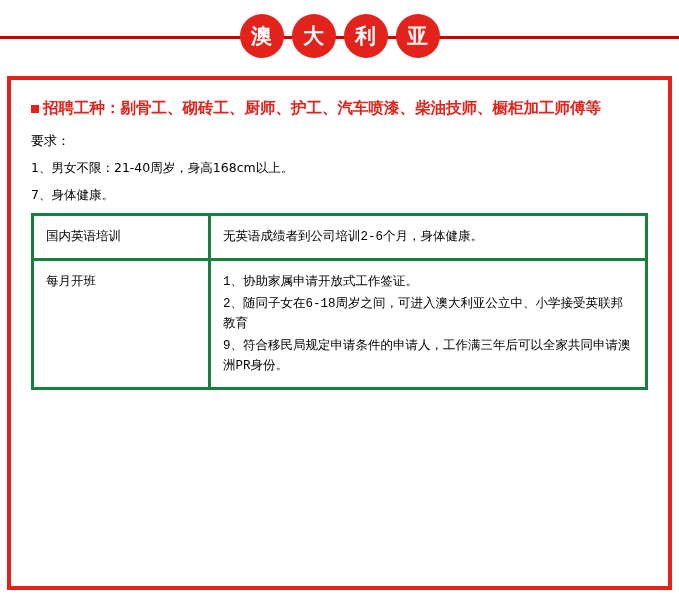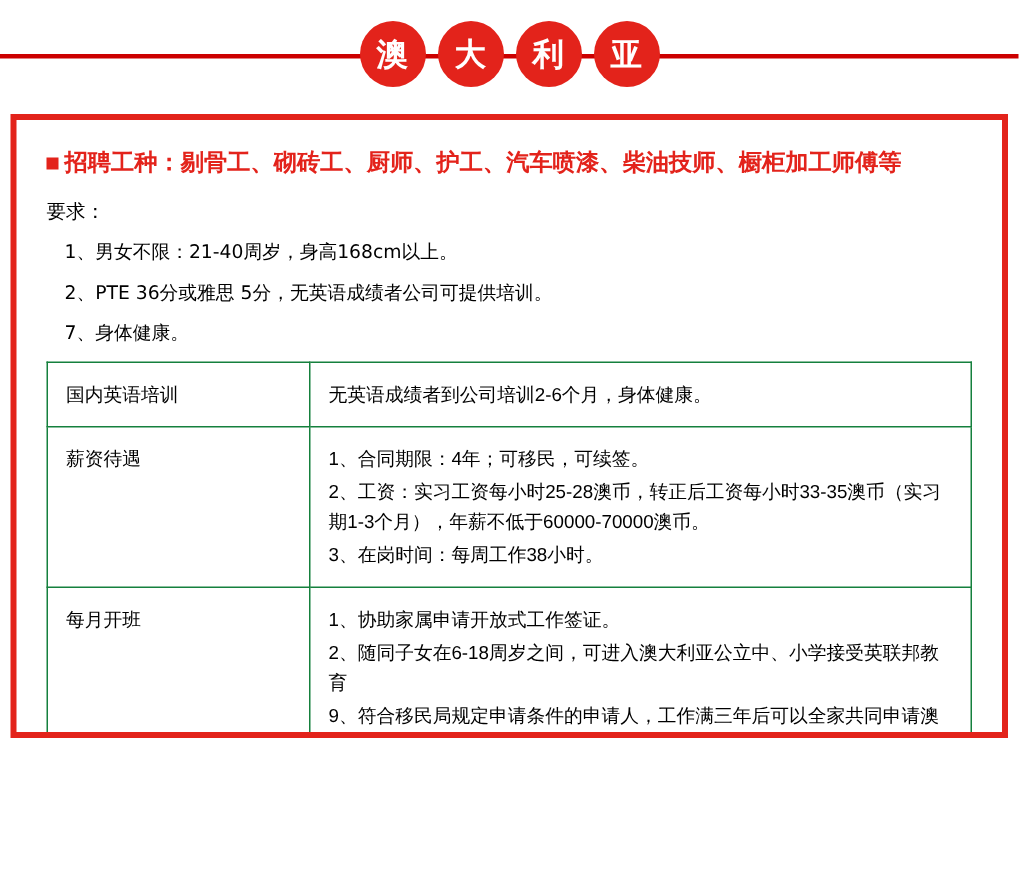--- a/index.html
+++ b/index.html
@@ -58,21 +58,21 @@
     line-height: 1;
     font-family: "DejaVu Sans", "Liberation Sans", sans-serif;
   }
 
   
   .frame {
     position: absolute;
     top: 76px;
     left: 7px;
     width: 665px;
-    height: 416px;
+    height: 514px;
     border: 4px solid #e3231b;
     box-sizing: border-box;
     background: #ffffff;
     overflow: hidden;
   }
   .frame-inner {
     padding: 18px 20px 0 20px;
   }
 
   .headline {
@@ -93,38 +93,38 @@
   }
 
   .req-title {
     font-size: 13px;
     margin: 0 0 9px 0;
     font-family: Liberation Mono, monospace;
   }
   .req-item {
     font-size: 12.5px;
     line-height: 1.45;
-    margin: 0 0 9px 12px;
+    margin: 0 0 9px 0;
     font-family: "DejaVu Sans", "Liberation Sans", sans-serif;
   }
 
   
   table.info {
     width: 100%;
     border-collapse: collapse;
     margin-top: 4px;
     table-layout: fixed;
   }
   table.info td {
-    border: 1px solid #15803d;
+    border: 3px solid #15803d;
     vertical-align: top;
     padding: 11px 10px 11px 12px;
     font-size: 12.5px;
     line-height: 1.6;
-    font-family: Liberation Sans, sans-serif;
+    font-family: Liberation Mono, monospace;
   }
   td.label {
     width: 152px;
   }
   td.value p {
     margin: 0;
   }
   td.value p + p {
     margin-top: 2px;
   }
@@ -148,37 +148,28 @@
     </div>
   </div>
 
   <div class="frame">
     <div class="frame-inner">
 
       <div class="headline"><span class="bullet"></span><span>招聘工种：剔骨工、砌砖工、厨师、护工、汽车喷漆、柴油技师、橱柜加工师傅等</span></div>
 
       <p class="req-title">要求：</p>
       <p class="req-item">1、男女不限：21-40周岁，身高168cm以上。</p>
-      <p class="req-item">2、PTE 36分或雅思 5分，无英语成绩者公司可提供培训。</p>
       <p class="req-item">7、身体健康。</p>
 
       <table class="info">
         <tbody>
           <tr>
             <td class="label">国内英语培训</td>
             <td class="value">
               <p>无英语成绩者到公司培训2-6个月，身体健康。</p>
-            </td>
-          </tr>
-          <tr class="row-tall">
-            <td class="label">薪资待遇</td>
-            <td class="value">
-              <p>1、合同期限：4年；可移民，可续签。</p>
-              <p>2、工资：实习工资每小时25-28澳币，转正后工资每小时33-35澳币（实习期1-3个月），年薪不低于60000-70000澳币。</p>
-              <p>3、在岗时间：每周工作38小时。</p>
             </td>
           </tr>
           <tr class="row-tall">
             <td class="label">每月开班</td>
             <td class="value">
               <p>1、协助家属申请开放式工作签证。</p>
               <p>2、随同子女在6-18周岁之间，可进入澳大利亚公立中、小学接受英联邦教育</p>
               <p>9、符合移民局规定申请条件的申请人，工作满三年后可以全家共同申请澳洲PR身份。</p>
             </td>
           </tr>

